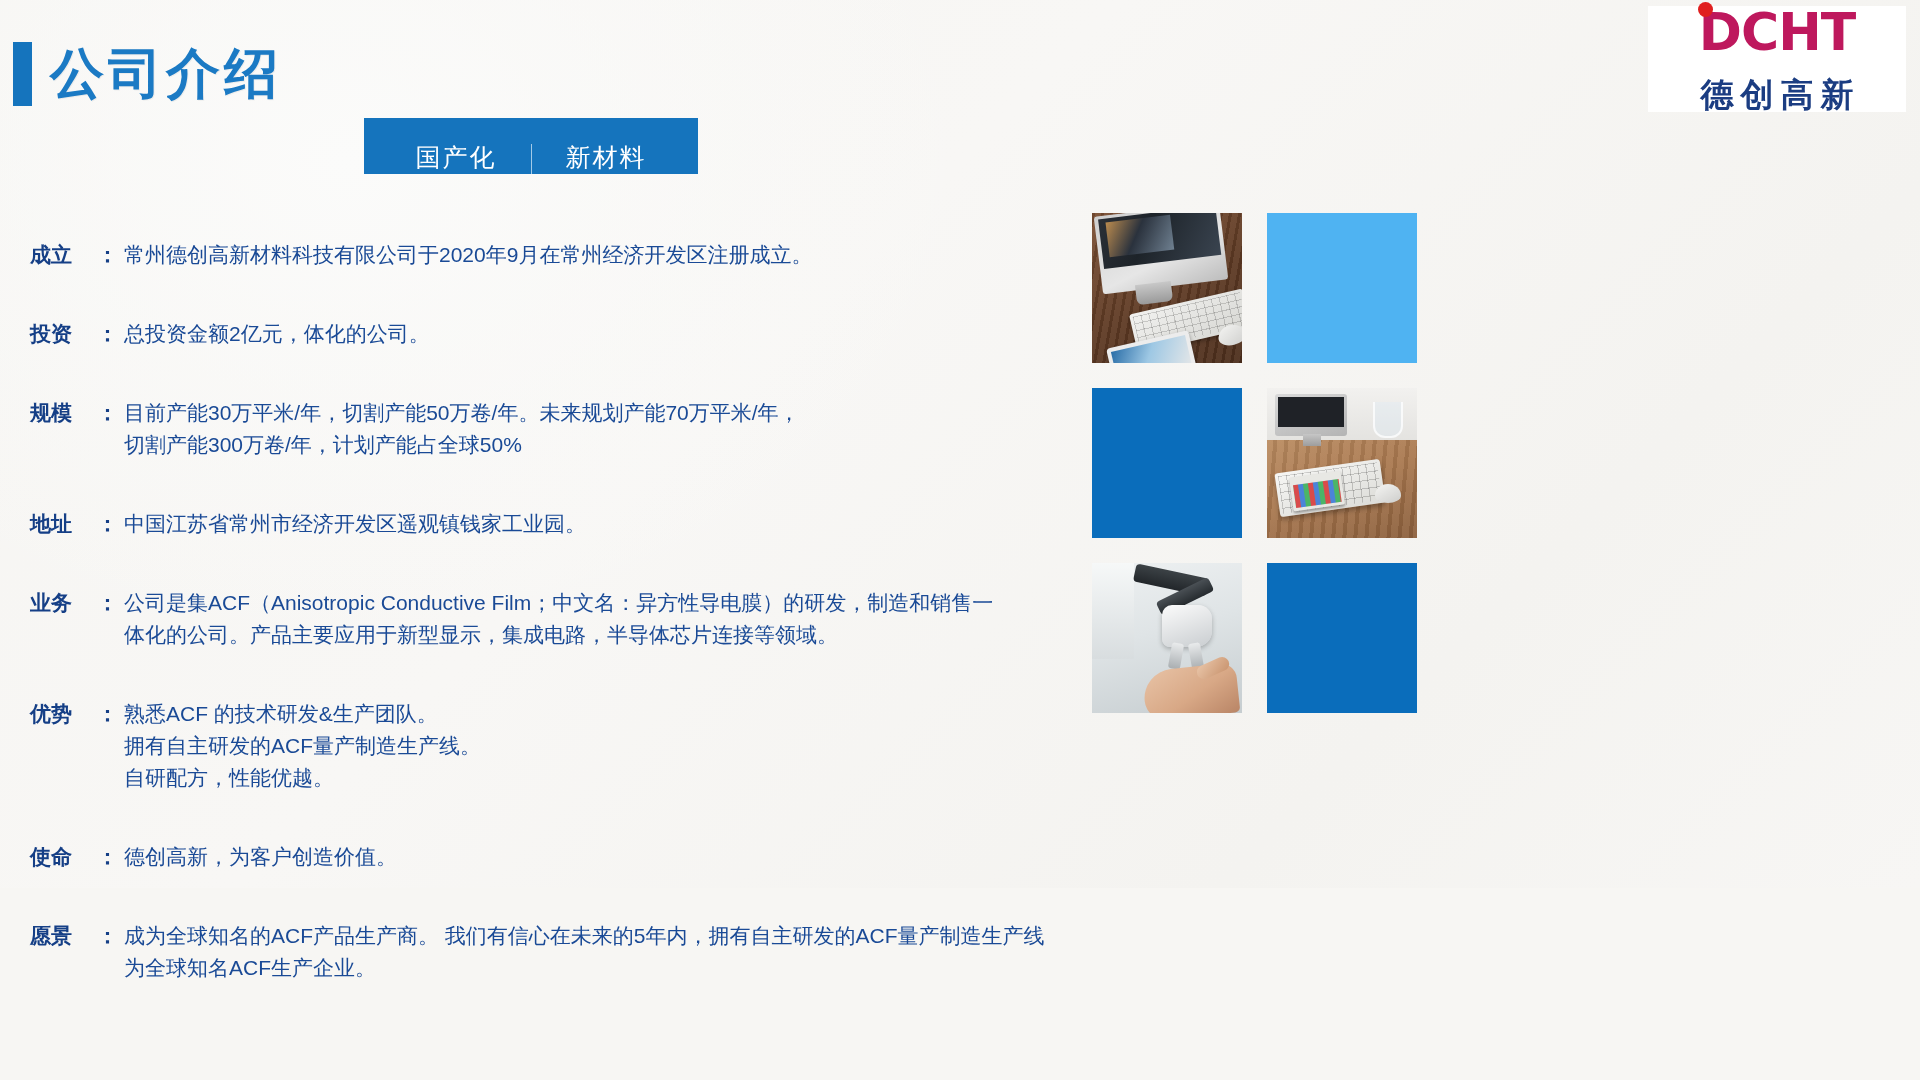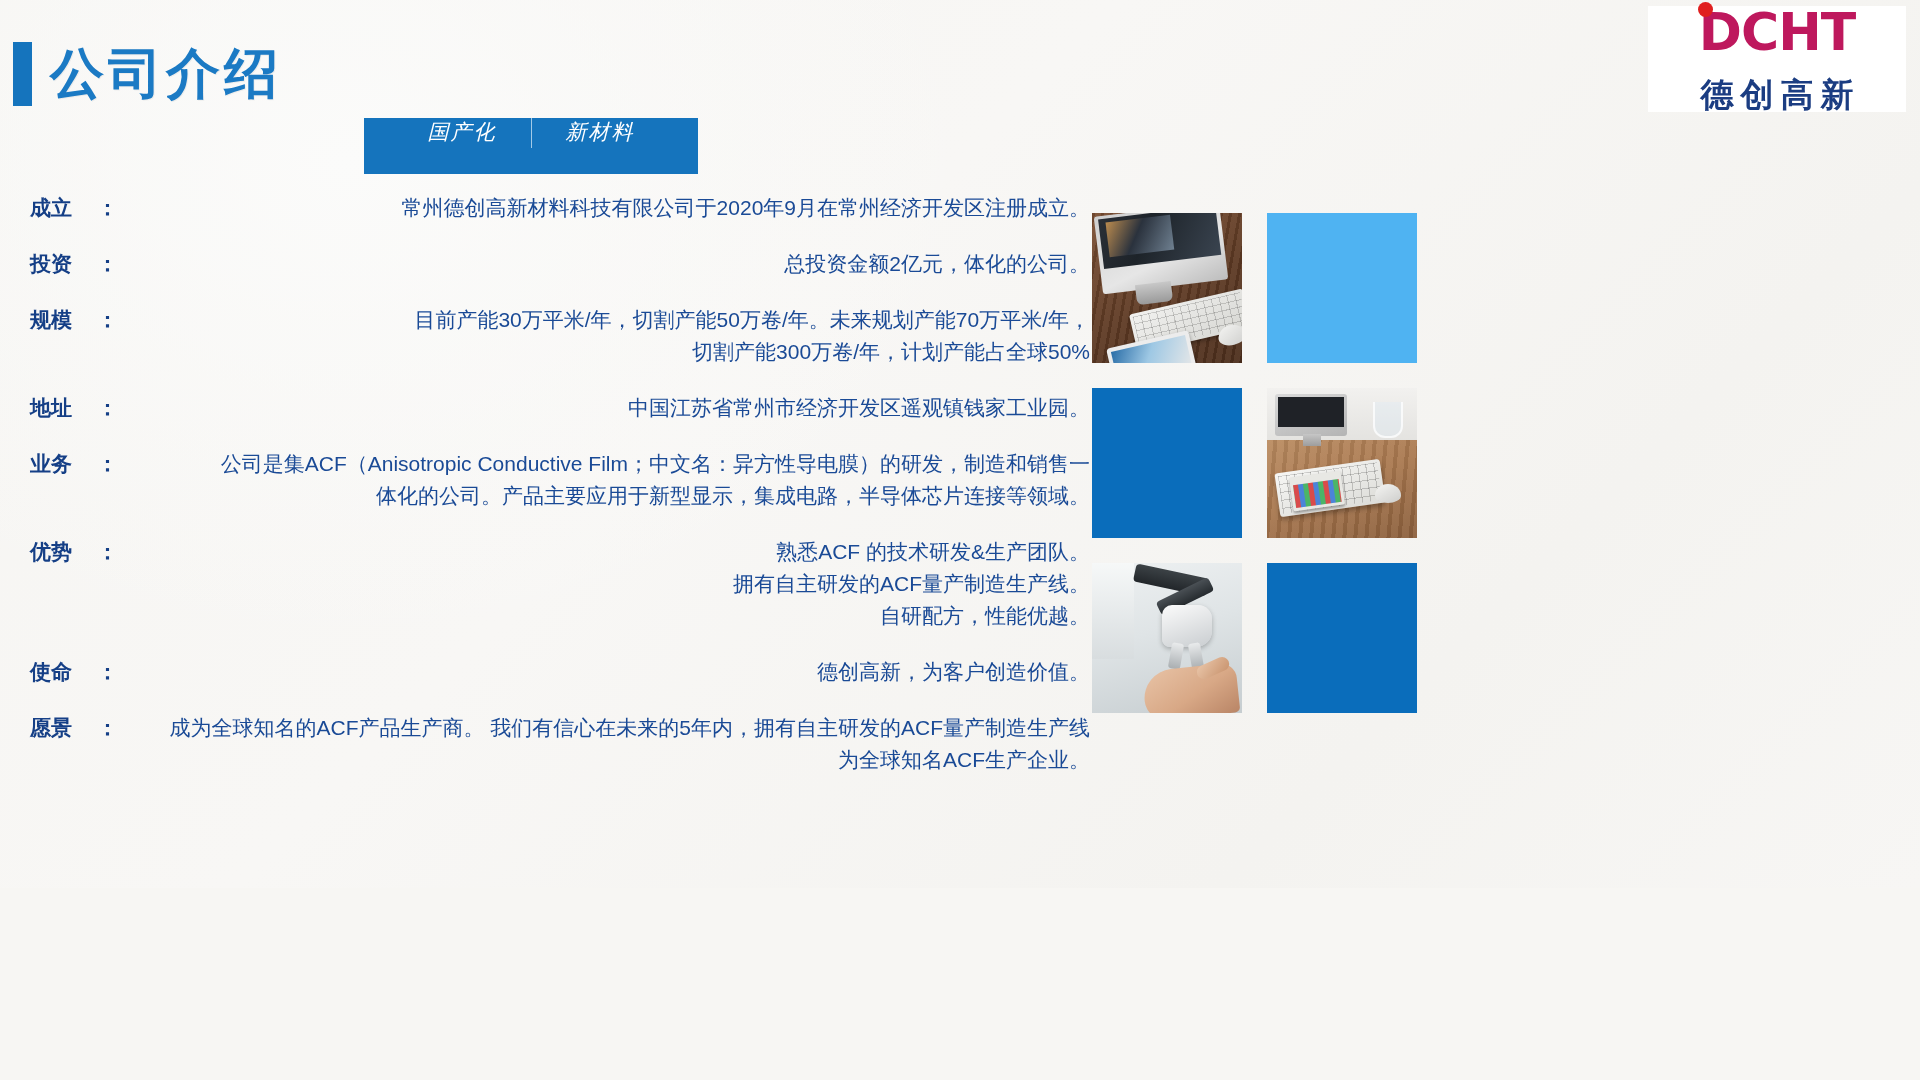--- a/index.html
+++ b/index.html
@@ -42,47 +42,48 @@
     position:absolute;left:-1px;top:-4px;
     width:15px;height:15px;border-radius:50%;background:#e01f1f;
   }
   .logo-bottom{
     margin-top:19px;font-size:33px;font-weight:bold;color:#1b3d82;
     letter-spacing:7px;line-height:36px;text-indent:7px;
   }
   
   .banner{
     position:absolute;left:364px;top:118px;width:334px;height:56px;
-    background:#1574bd;display:flex;align-items:flex-start;justify-content:center;
-    color:#ffffff;font-size:21px;letter-spacing:2px;font-style:italic;
+    background:#1574bd;display:flex;align-items:flex-end;justify-content:center;
+    color:#ffffff;font-size:25px;letter-spacing:2px;
   }
   .banner .b-sep{
     display:inline-block;width:1px;height:30px;background:#bcd9ef;
     margin:0 34px;opacity:.85;
   }
   
   .content{
     position:absolute;left:30px;top:192px;width:1060px;
   }
   .row{
     display:flex;align-items:flex-start;
     margin-bottom:24px;
+    margin-top:47px;
   }
   .row .label{
     flex:0 0 auto;min-width:66px;
     font-size:21px;font-weight:bold;color:#153f86;
     line-height:32px;white-space:nowrap;
   }
   .row .colon{
     flex:0 0 auto;font-size:21px;font-weight:bold;color:#153f86;
     line-height:32px;padding:0 6px 0 1px;
   }
   .row .value{
     flex:1 1 auto;font-size:21px;color:#1a4a96;
-    line-height:32px;white-space:pre-line;text-align:right;
+    line-height:32px;white-space:pre-line;
   }
   
   .grid{
     position:absolute;left:1092px;top:213px;
     display:grid;
     grid-template-columns:150px 150px;
     grid-template-rows:150px 150px 150px;
     column-gap:25px;row-gap:25px;
   }
   .tile{width:150px;height:150px;overflow:hidden;position:relative;}

